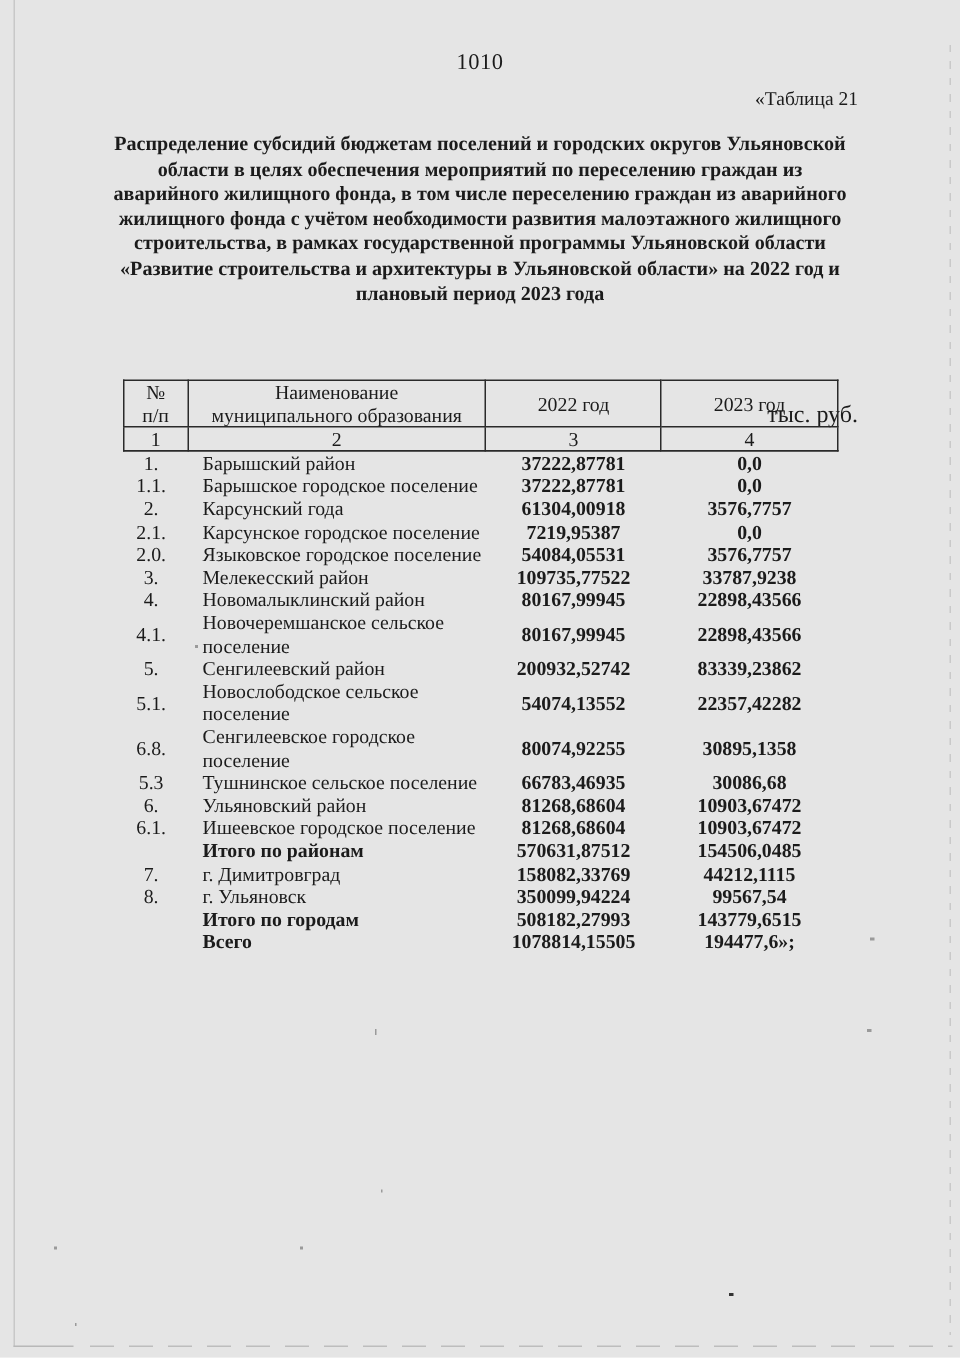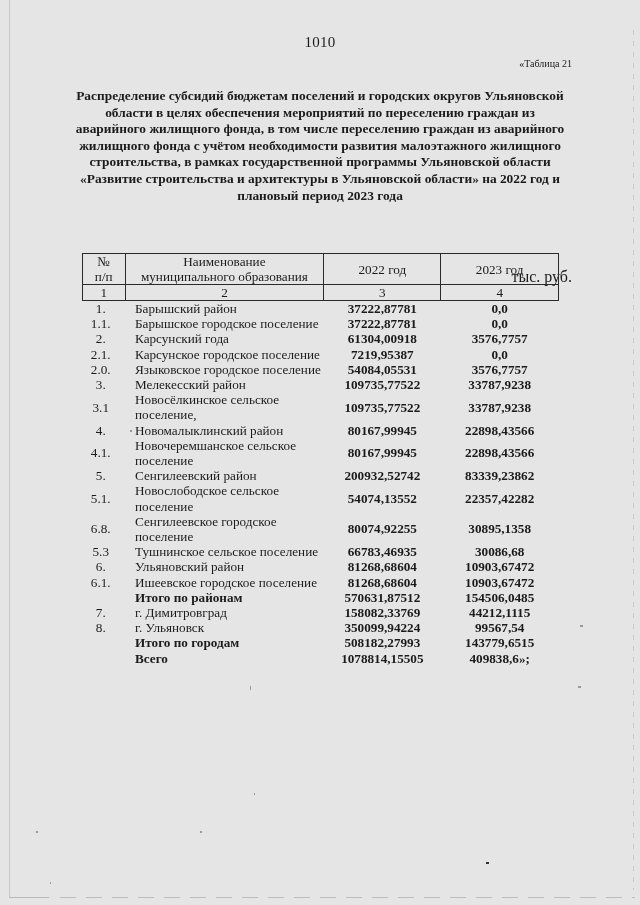--- a/index.html
+++ b/index.html
@@ -57,21 +57,21 @@
     top: 34px;
     left: 0; right: 0;
     text-align: center;
     font-size: 15px;
     letter-spacing: 0.3px;
   }
   .table-label {
     position: absolute;
     top: 58px;
     right: 68px;
-    font-size: 10px;
+    font-size: 13px;
   }
   .doc-title {
     position: absolute;
     top: 88px;
     left: 74px;
     width: 492px;
     text-align: center;
     font-weight: bold;
     font-size: 13.4px;
     line-height: 16.6px;
@@ -230,29 +230,20 @@
           <td class="c-val">54084,05531</td>
           <td class="c-val">3576,7757</td>
         </tr>
         <tr class="brow">
           <td class="c-no">3.</td>
           <td class="c-name">Мелекесский район</td>
           <td class="c-val">109735,77522</td>
           <td class="c-val">33787,9238</td>
         </tr>
         <tr class="brow">
-          <td class="c-no">3.1</td>
-          <td class="c-name">
-            <span class="name-wrap">Новосёлкинское сельское</span>
-            <span class="name-wrap">поселение,</span>
-          </td>
-          <td class="c-val">109735,77522</td>
-          <td class="c-val">33787,9238</td>
-        </tr>
-        <tr class="brow">
           <td class="c-no">4.</td>
           <td class="c-name">Новомалыклинский район</td>
           <td class="c-val">80167,99945</td>
           <td class="c-val">22898,43566</td>
         </tr>
         <tr class="brow">
           <td class="c-no">4.1.</td>
           <td class="c-name">
             <span class="name-wrap">Новочеремшанское сельское</span>
             <span class="name-wrap">поселение</span>
@@ -323,19 +314,19 @@
         <tr class="brow">
           <td class="c-no bold"></td>
           <td class="c-name bold">Итого по городам</td>
           <td class="c-val bold">508182,27993</td>
           <td class="c-val bold">143779,6515</td>
         </tr>
         <tr class="brow">
           <td class="c-no bold"></td>
           <td class="c-name bold">Всего</td>
           <td class="c-val bold">1078814,15505</td>
-          <td class="c-val bold">409838,6»;</td>
+          <td class="c-val bold">194477,6»;</td>
         </tr>
       </tbody>
   </table>
 
 
 </div>
 
 </body></html>

